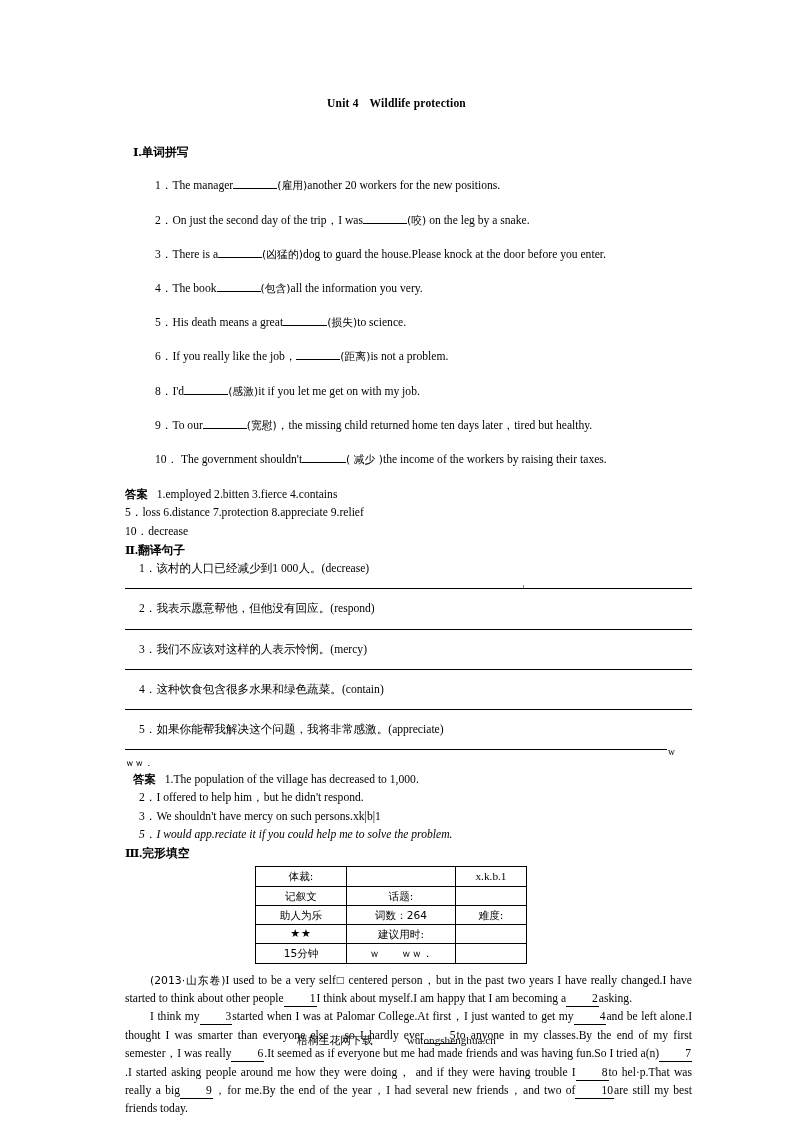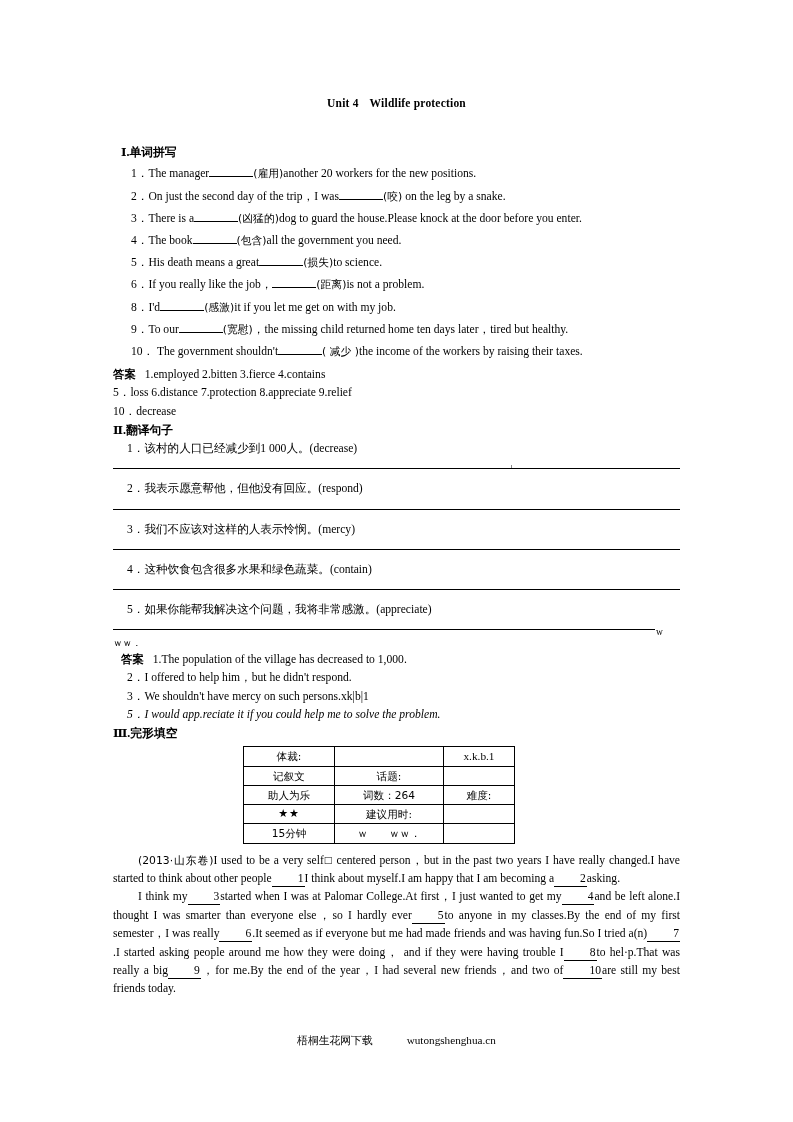--- a/index.html
+++ b/index.html
@@ -30,36 +30,36 @@
     text-align: center;
     font-weight: bold;
     font-size: 11.5px;
     letter-spacing: 0.2px;
   }
   .doc-title .gap { display: inline-block; width: 11px; }
 
   .body-flow {
     position: absolute;
     top: 143px;
-    left: 0;
+    left: 12px;
     width: 567px;
     font-size: 11.6px;
     line-height: 18.2px;
   }
 
   .sec-head {
     font-weight: bold;
     font-size: 11.8px;
     margin: 0;
     padding-left: 8px;
     line-height: 18.4px;
   }
 
   p.item {
-    margin: 4px;
+    margin: 16px;
     text-indent: 14px;
     text-align: justify;
     text-justify: inter-word;
     line-height: 18.2px;
   }
 
   p.ans {
     margin: 0;
     text-indent: 0;
     line-height: 18.2px;
@@ -172,21 +172,21 @@
   <div class="body-flow">
 
     <div class="sec-head">Ⅰ.单词拼写</div>
 
     <p class="item"><span>1．</span><span>The manager</span><span class="blank b-sm"></span><span class="cn">(雇用)</span><span>another 20 workers for the new positions.</span></p>
 
     <p class="item"><span>2．</span><span>On just the second day of the trip，I was</span><span class="blank b-sm"></span><span class="cn">(咬)</span><span> on the leg by a snake.</span></p>
 
     <p class="item"><span>3．</span><span>There is a</span><span class="blank b-sm"></span><span class="cn">(凶猛的)</span><span>dog to guard the house.Please knock at the door before you enter.</span></p>
 
-    <p class="item"><span>4．</span><span>The book</span><span class="blank b-sm"></span><span class="cn">(包含)</span><span>all the government you need.</span></p>
+    <p class="item"><span>4．</span><span>The book</span><span class="blank b-sm"></span><span class="cn">(包含)</span><span>all the information you very.</span></p>
 
     <p class="item"><span>5．</span><span>His death means a great</span><span class="blank b-sm"></span><span class="cn">(损失)</span><span>to science.</span></p>
 
     <p class="item"><span>6．</span><span>If you really like the job，</span><span class="blank b-sm"></span><span class="cn">(距离)</span><span>is not a problem.</span></p>
 
 
     <p class="item"><span>8．</span><span>I'd</span><span class="blank b-sm"></span><span class="cn">(感激)</span><span>it if you let me get on with my job.</span></p>
 
     <p class="item"><span>9．</span><span>To our</span><span class="blank b-sm"></span><span class="cn">(宽慰)</span><span>，the missing child returned home ten days later，tired but healthy.</span></p>
 

